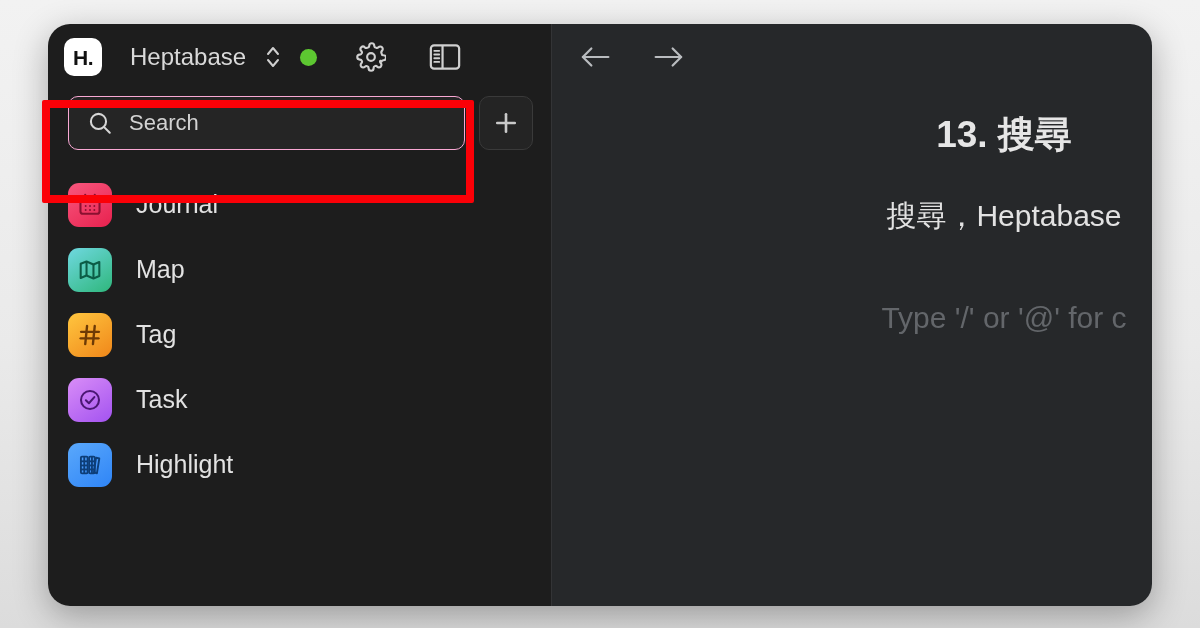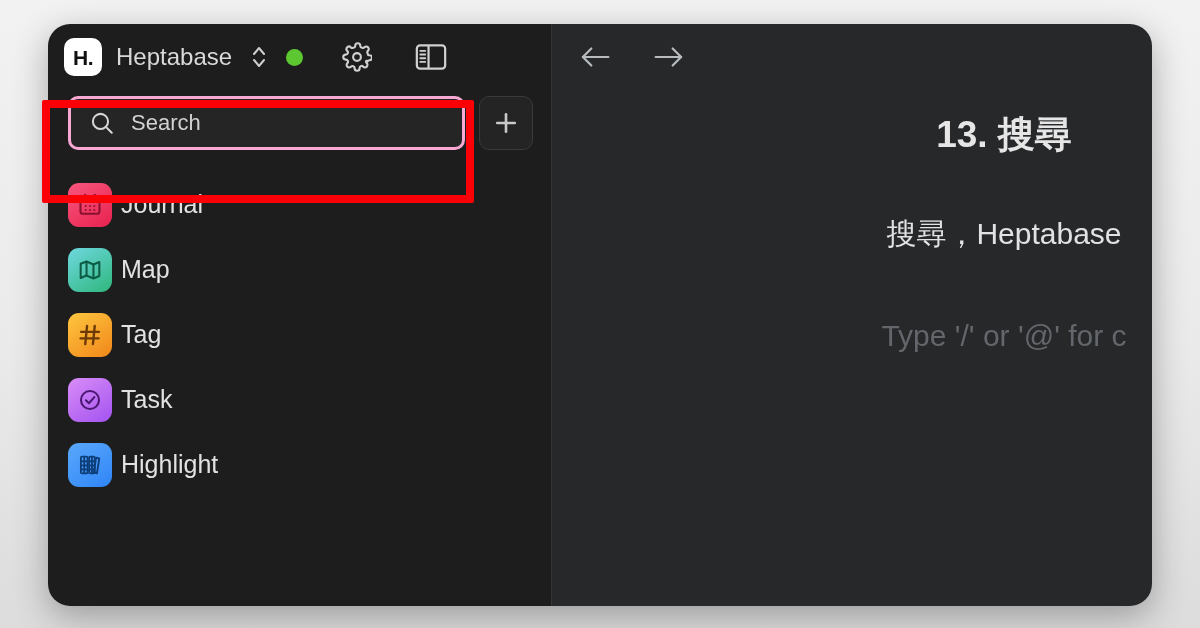--- a/index.html
+++ b/index.html
@@ -59,21 +59,21 @@
     flex: 0 0 auto;
   }
   #brand-logo span {
     color: #111; font-size: 21px; font-weight: bold;
     letter-spacing: -.5px; line-height: 1;
   }
 
   #brand-name {
     color: #d9d9d9;
     font-size: 24px;
-    margin-left: 14px;
+    margin-left: 28px;
     white-space: nowrap;
   }
 
   .icon-btn {
     display: flex; align-items: center; justify-content: center;
     flex: 0 0 auto;
   }
 
   #brand-switcher { width: 30px; height: 34px; margin-left: 12px; }
   #status-dot-wrap { width: 40px; height: 34px; }
@@ -90,21 +90,21 @@
     align-items: center;
     padding: 0 18px 0 20px;
     gap: 14px;
     height: 62px;
     margin-top: 2px;
   }
   #search-box {
     flex: 1 1 auto;
     height: 54px;
     background: #252525;
-    border: 3px solid #f9a8d4;
+    border: 1px solid #f9a8d4;
     border-radius: 10px;
     display: flex;
     align-items: center;
     padding: 0 18px;
     gap: 16px;
   }
   #search-placeholder {
     color: #d2d2d2;
     font-size: 22px;
   }
@@ -117,21 +117,21 @@
     flex: 0 0 auto;
   }
 
   
   #nav-list { margin-top: 18px; }
   .nav-item {
     display: flex;
     align-items: center;
     height: 65px;
     padding-left: 20px;
-    gap: 9px;
+    gap: 24px;
   }
   .nav-icon {
     width: 44px; height: 44px;
     border-radius: 11px;
     display: flex; align-items: center; justify-content: center;
     flex: 0 0 auto;
   }
   .nav-label {
     color: #e2e2e2;
     font-size: 25px;
@@ -162,21 +162,21 @@
   #doc-title {
     color: #e6e6e6;
     font-size: 37px;
     font-weight: bold;
     white-space: nowrap;
   }
   .doc-para {
     color: #e2e2e2;
     font-size: 30px;
     white-space: nowrap;
-    margin-top: 54px;
+    margin-top: 36px;
   }
   #doc-placeholder {
     color: #63666a;
     font-size: 30px;
     white-space: nowrap;
     margin-top: 64px;
   }
 
   
   #right-fade {

